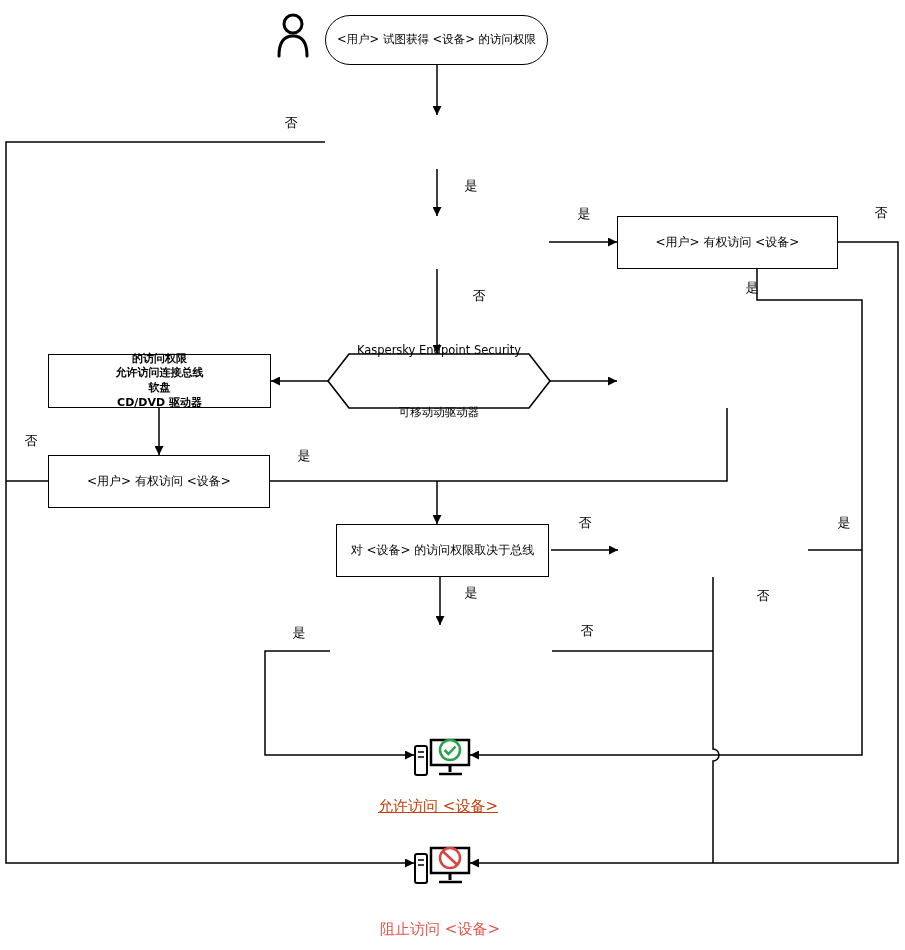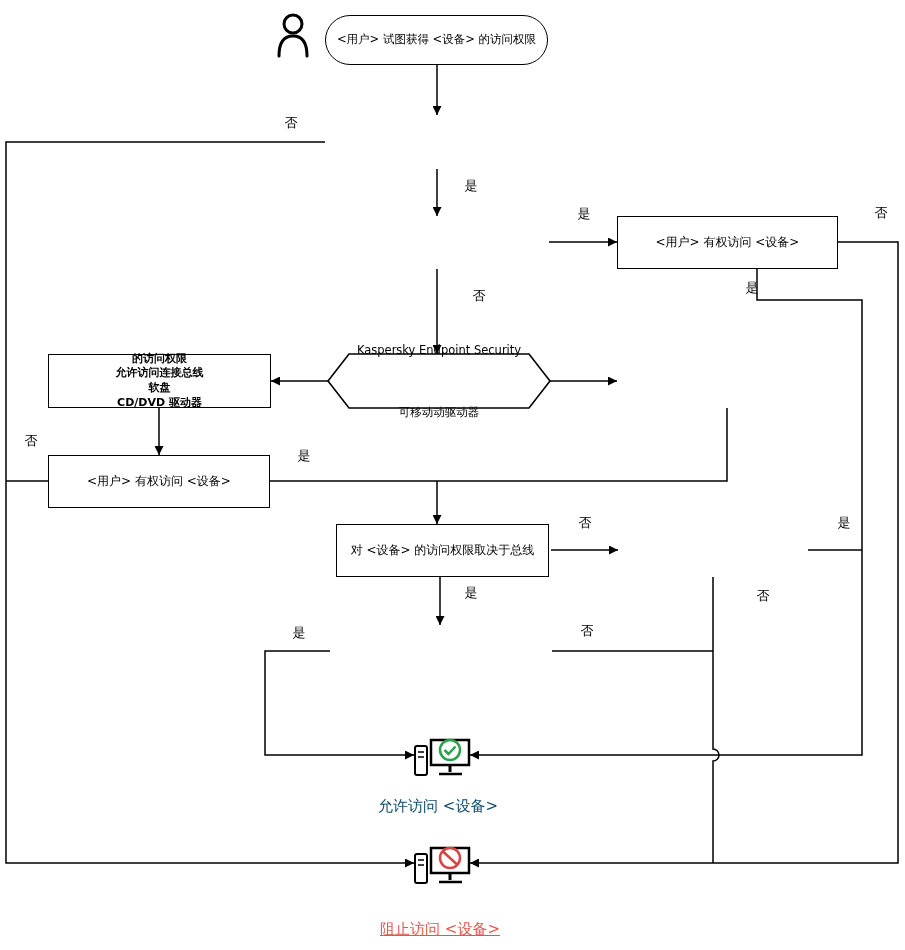--- a/index.html
+++ b/index.html
@@ -16,22 +16,22 @@
   .plain { border:none; background:transparent; }
   .drives { font-size:11px; font-weight:bold; line-height:1.32; }
   .hexlabel { font-size:11.5px; line-height:1.6;gap:43px; }
   .edge-label {
     position:absolute; font-size:13px; color:#000;
     transform:translate(-50%,-50%); white-space:nowrap;
   }
   .status-label {
     position:absolute; font-size:15px; transform:translateX(-50%); white-space:nowrap;
   }
-  .status-allowed { color:#0c4a6e; }
-  .status-blocked { color:#e2574c;text-decoration:underline; }
+  .status-allowed { color:#c2410c;text-decoration:underline; }
+  .status-blocked { color:#e2574c; }
 </style>
 </head>
 <body>
 
 <div class="canvas">
 
   <svg class="lines" width="905" height="950" viewBox="0 0 905 950">
     <defs>
       <marker id="arr" markerWidth="9" markerHeight="9" refX="9" refY="4.5" orient="auto" markerUnits="userSpaceOnUse">
         <path d="M0,0 L9,4.5 L0,9 Z" fill="#000"></path>

